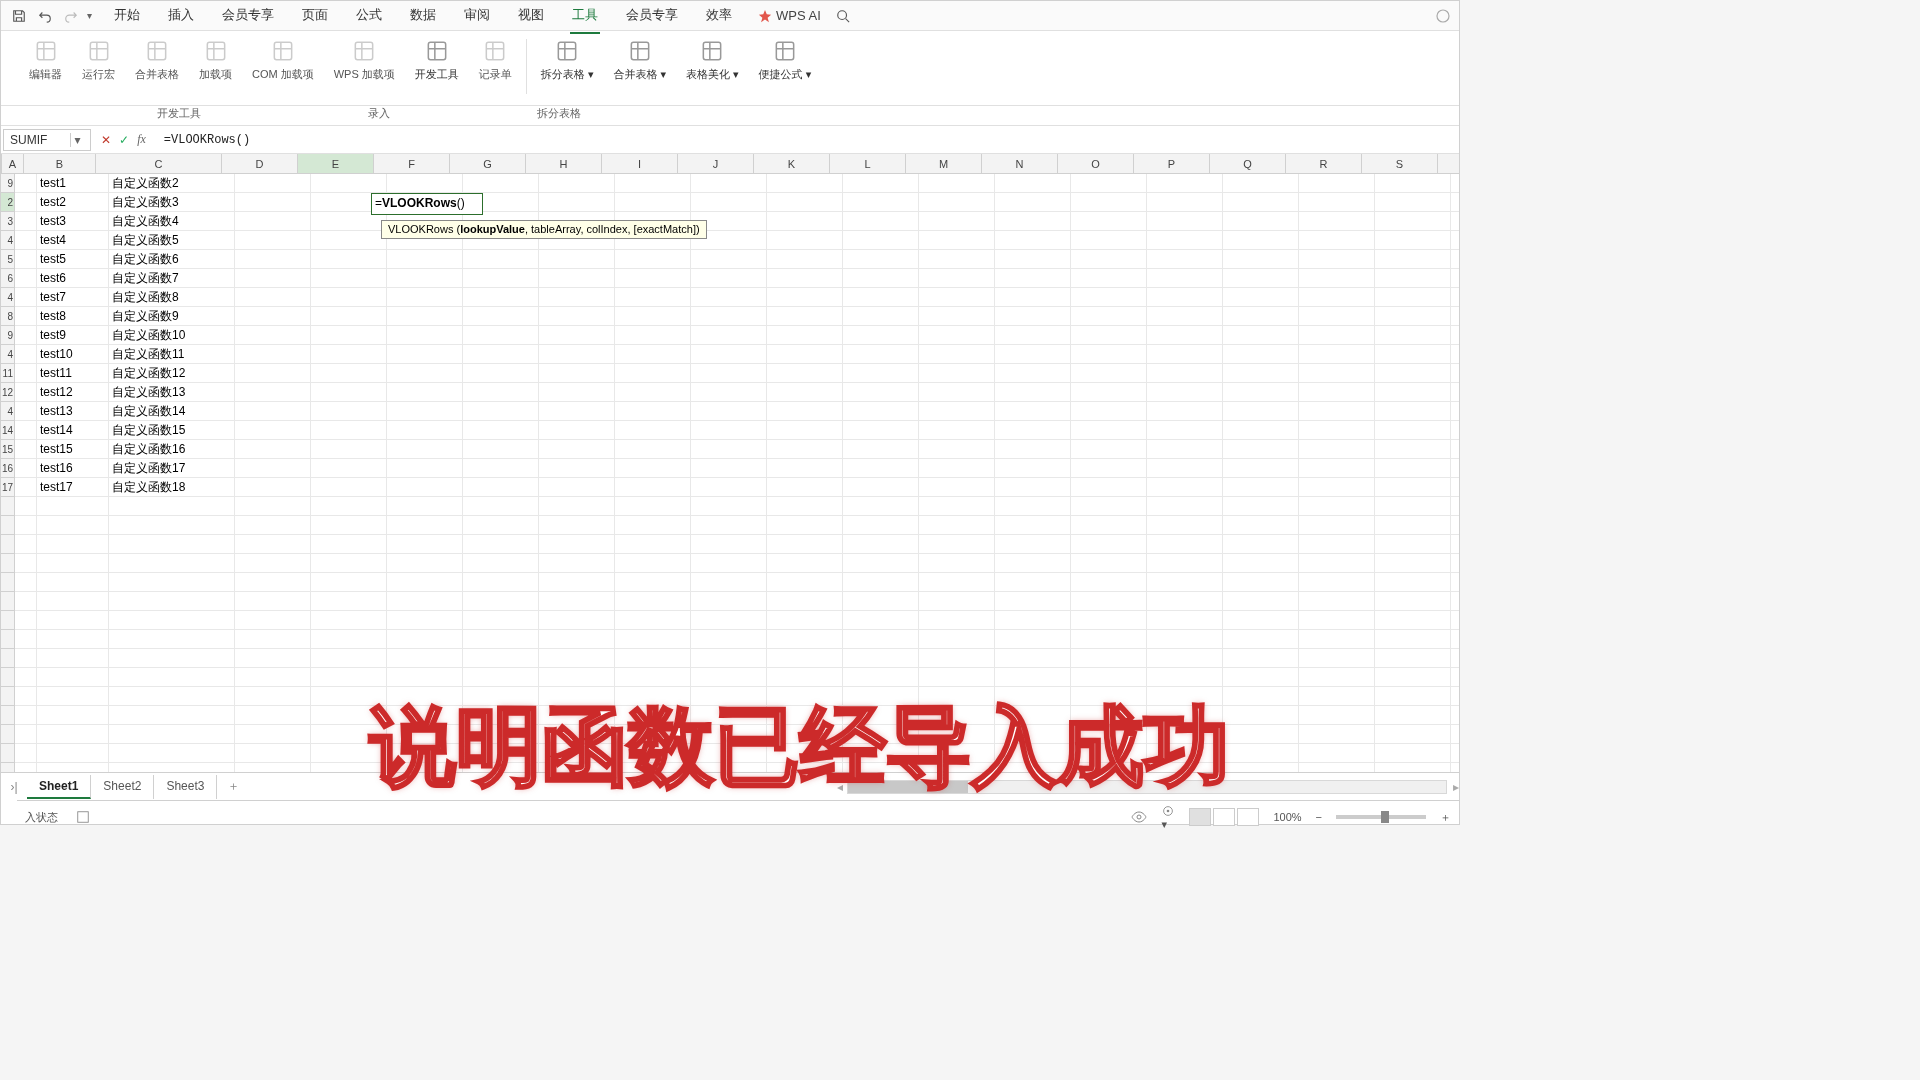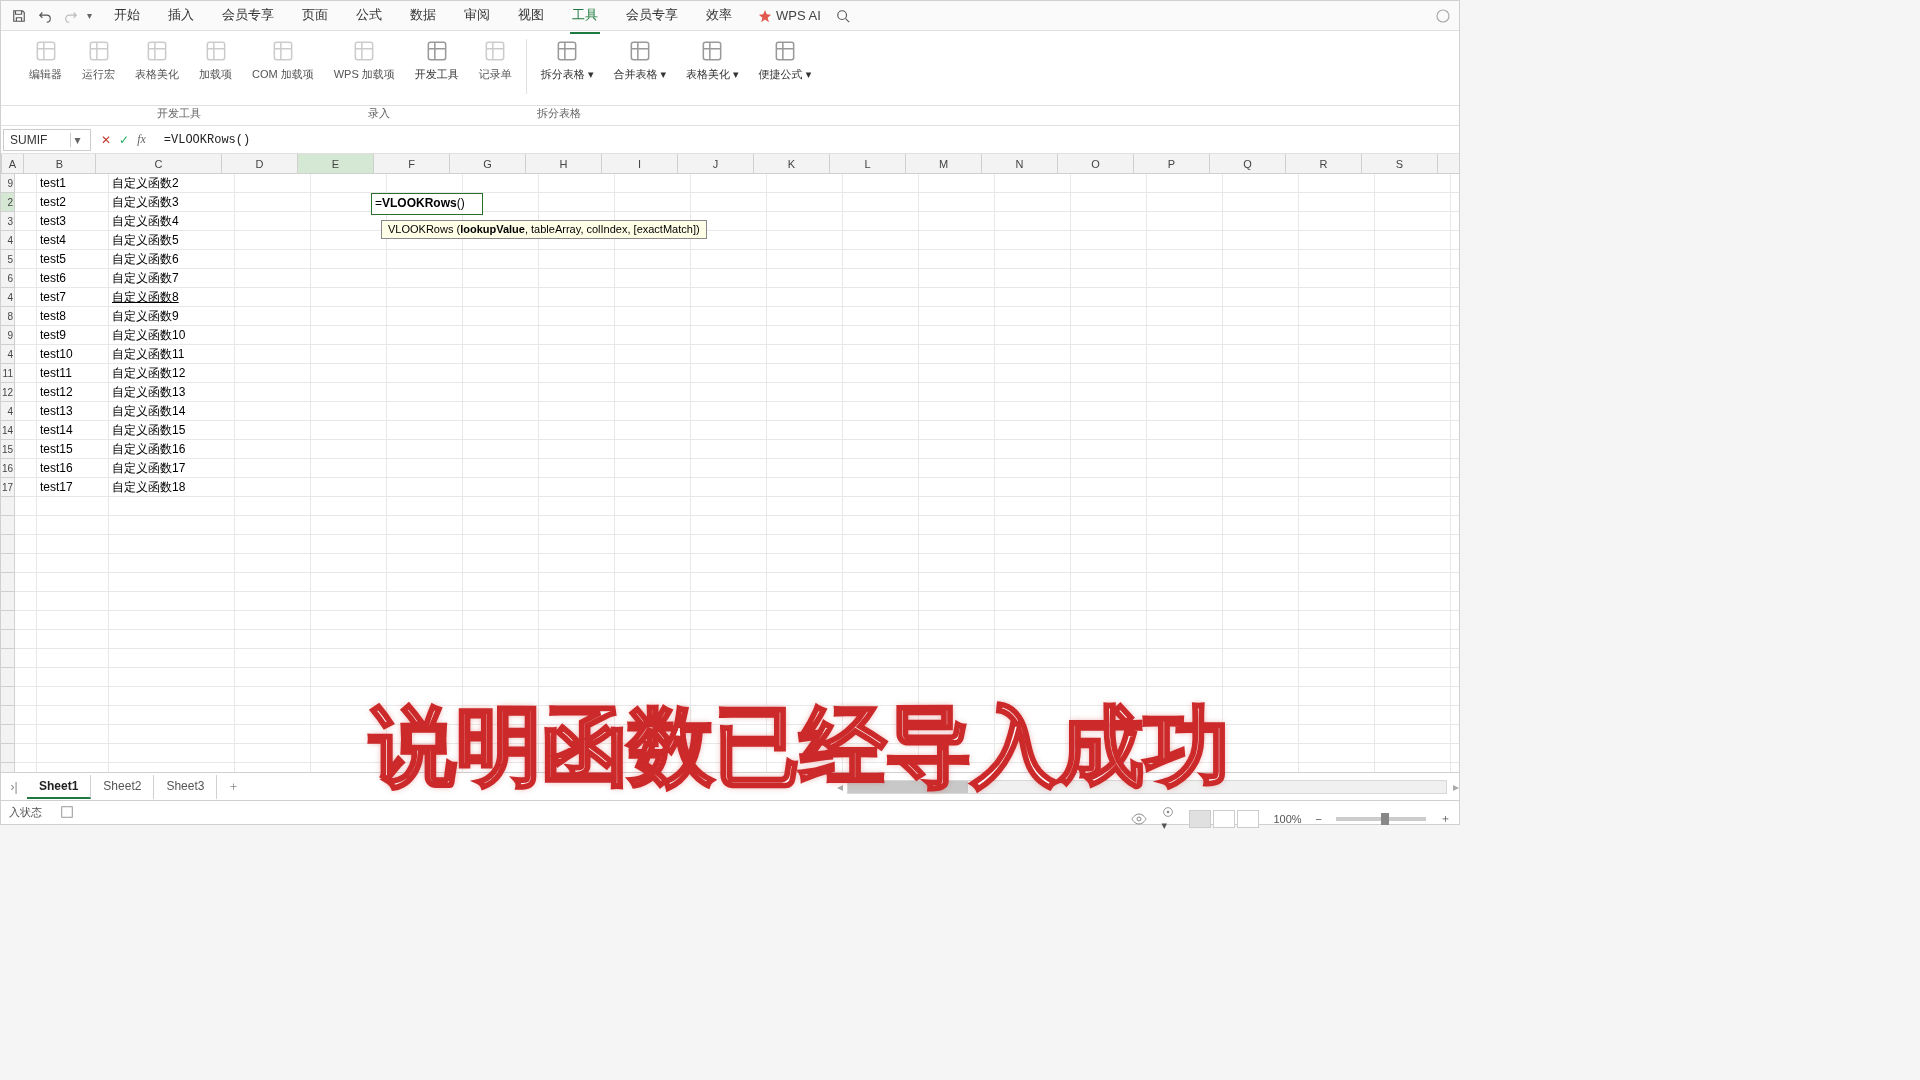--- a/index.html
+++ b/index.html
@@ -69,21 +69,21 @@
 .sheet-tabs-row { height: 28px; display: flex; align-items: center; border-top: 1px solid #d0d0d0; font-size: 12px; }
 .tab-nav { width: 26px; text-align: center; color: #888; }
 .sheet-tab { padding: 4px 12px; border-right: 1px solid #d0d0d0; cursor: pointer; color: #555; }
 .sheet-tab.active { font-weight: bold; color: #222; border-bottom: 2px solid #1e7a3e; }
 .add-sheet { padding: 4px 10px; color: #888; }
 .tabs-spacer { flex: 1; }
 .hscroll-track { width: 600px; height: 14px; background: #f0f0f0; border: 1px solid #d8d8d8; margin-right: 6px; position: relative; }
 .hscroll-thumb { position: absolute; left: 0; top: 0; bottom: 0; width: 20%; background: #c8c8c8; }
 
 
-.status-bar { height: 24px; display: flex; align-items: flex-start; font-size: 11px; color: #555; padding: 4px 8px; border-top: 1px solid #d0d0d0; }
+.status-bar { height: 24px; display: flex; align-items: center; font-size: 11px; color: #555; padding: 16px 8px; border-top: 1px solid #d0d0d0; margin-left: 16px; }
 .status-bar .sb-left { display: flex; gap: 18px; }
 .status-bar .sb-right { margin-left: auto; display: flex; align-items: center; gap: 14px; }
 .view-btns { display: flex; gap: 2px; }
 .view-btn { width: 22px; height: 18px; border: 1px solid #ccc; background: #fff; }
 .view-btn.active { background: #e0e0e0; }
 .zoom-slider { width: 90px; height: 4px; background: #ccc; position: relative; }
 .zoom-slider .zthumb { width: 8px; height: 12px; background: #888; position: absolute; top: -4px; left: 50%; }
 
 
 .caption-overlay { position: absolute; left: 90px; top: 700px; font-size: 86px; font-weight: 900; line-height: 1.08; font-family: "SimHei","Microsoft YaHei",sans-serif; pointer-events: none; }
@@ -167,21 +167,21 @@
           </div>
           <div class="rlabel">运行宏</div>
         </div>
         <div class="ribbon-btn disabled">
           <div class="ricon">
             <svg width="26" height="26" viewBox="0 0 24 24">
               <rect x="4" y="4" width="16" height="16" rx="2" fill="none" stroke="#999" stroke-width="1.4"></rect>
               <path stroke="#999" stroke-width="1.4" d="M4 10h16M10 4v16"></path>
             </svg>
           </div>
-          <div class="rlabel">表格美化</div>
+          <div class="rlabel">合并表格</div>
         </div>
         <div class="ribbon-btn disabled">
           <div class="ricon">
             <svg width="26" height="26" viewBox="0 0 24 24">
               <rect x="4" y="4" width="16" height="16" rx="2" fill="none" stroke="#999" stroke-width="1.4"></rect>
               <path stroke="#999" stroke-width="1.4" d="M4 10h16M10 4v16"></path>
             </svg>
           </div>
           <div class="rlabel">加载项</div>
         </div>
@@ -441,21 +441,21 @@
           <div class="cell" style="width: 76px;"></div>
           <div class="cell" style="width: 76px;"></div>
           <div class="cell" style="width: 76px;"></div>
           <div class="cell" style="width: 76px;"></div>
           <div class="cell" style="width: 76px;"></div>
         </div>
         <div class="grid-row">
           <div class="row-header">4</div>
           <div class="cell" style="width: 22px;"></div>
           <div class="cell" style="width: 72px;">test7</div>
-          <div class="cell" style="width: 126px; text-decoration: underline;">自定义函数8</div>
+          <div class="cell" style="width: 126px;">自定义函数8</div>
           <div class="cell" style="width: 76px;"></div>
           <div class="cell" style="width: 76px;"></div>
           <div class="cell" style="width: 76px;"></div>
           <div class="cell" style="width: 76px;"></div>
           <div class="cell" style="width: 76px;"></div>
           <div class="cell" style="width: 76px;"></div>
           <div class="cell" style="width: 76px;"></div>
           <div class="cell" style="width: 76px;"></div>
           <div class="cell" style="width: 76px;"></div>
           <div class="cell" style="width: 76px;"></div>

